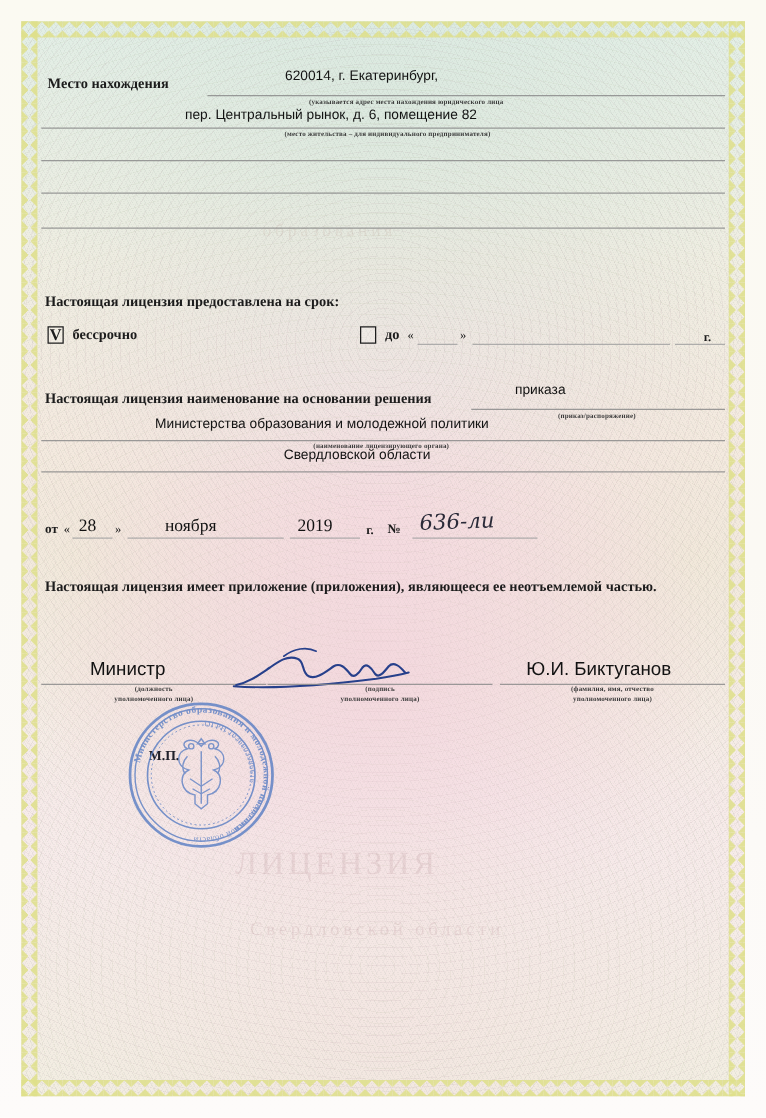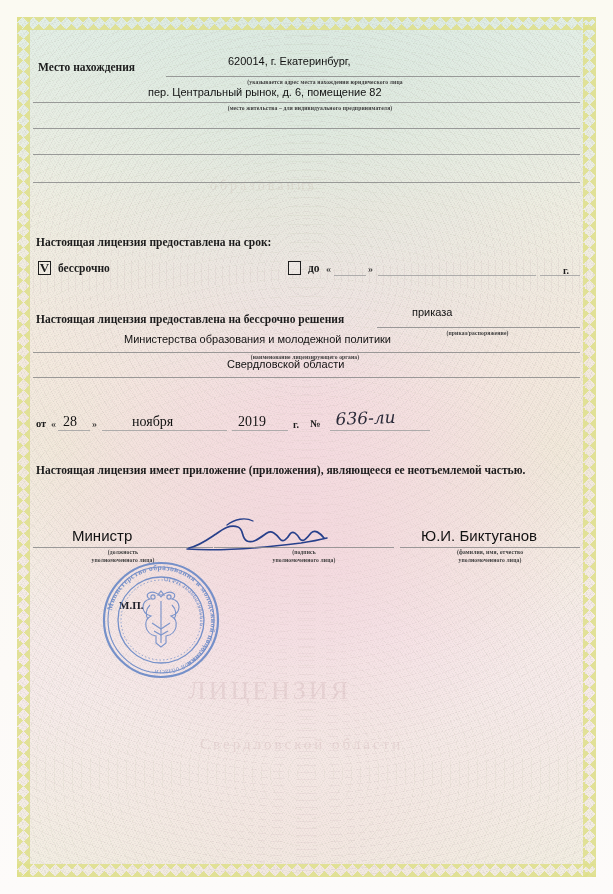--- a/index.html
+++ b/index.html
@@ -274,21 +274,21 @@
     <div class="rule light" style="left:334px; top:275px; width:32px;"></div>
     <div class="filled-serif row" style="left:340px; top:261px;"></div>
     <div class="quote row" style="left:368px; top:263px;">»</div>
 
     <div class="rule light" style="left:378px; top:275px; width:158px;"></div>
     <div class="filled-serif row" style="left:400px; top:261px;"></div>
 
     <div class="rule light" style="left:540px; top:275px; width:40px;"></div>
     <div class="label-bold row" style="left:563px; top:265px; font-size:10px;">г.</div>
 
-    <div class="label-bold row" style="left:36px; top:313px;">Настоящая лицензия предоставлена на бессрочно решения</div>
+    <div class="label-bold row" style="left:36px; top:313px;">Настоящая лицензия наименование на основании решения</div>
 
     <div class="rule" style="left:377px; top:327px; width:203px;"></div>
     <div class="filled row" style="left:412px; top:306px;">приказа</div>
     <div class="caption row" style="left:360px; top:330px; width:235px;">(приказ/распоряжение)</div>
 
     <div class="rule" style="left:33px; top:352px; width:547px;"></div>
     <div class="filled row" style="left:124px; top:333px;">Министерства образования и молодежной политики</div>
     <div class="caption row" style="left:180px; top:354px; width:250px;">(наименование лицензирующего органа)</div>
 
     <div class="rule" style="left:33px; top:377px; width:547px;"></div>

